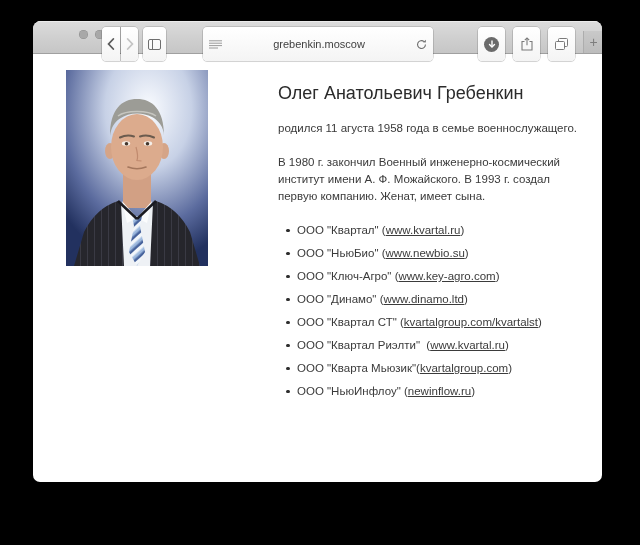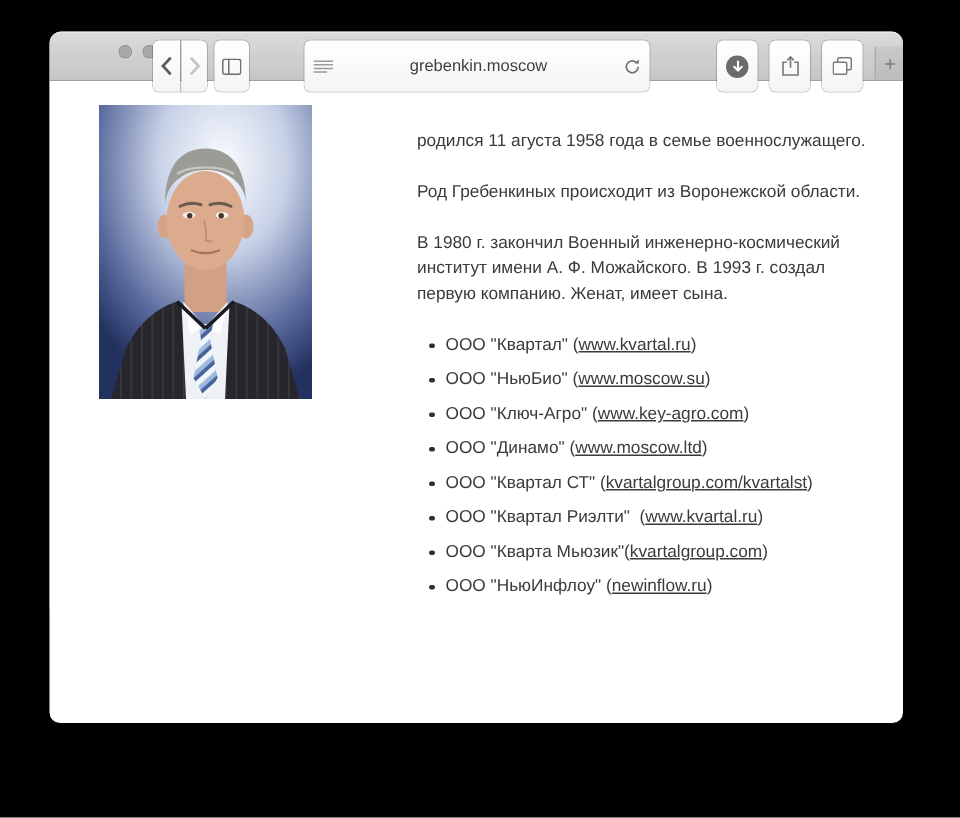--- a/index.html
+++ b/index.html
@@ -193,28 +193,28 @@
       <path d="M86,131 L71,148 L81,153 Z" fill="#fbfcfd"></path>
 
       <path d="M66,146 L76,146 L74,156 L68,156 Z" fill="url(#tiestr)"></path>
       <path d="M68,156 L74,156 L79,182 L71,196 L63,182 Z" fill="url(#tiestr)"></path>
 
       <path d="M52,131 L71,149" stroke="#1a1a20" stroke-width="2.5"></path>
       <path d="M90,131 L71,149" stroke="#1a1a20" stroke-width="2.5"></path>
     </svg>
 
     <div class="text">
+      <h1>Олег Анатольевич Гребенкин</h1>
       <p class="p-nowrap">родился 11 агуста 1958 года в семье военнослужащего.</p>
-      <p>Род Гребенкиных происходит из Воронежской области.</p>
       <p>В 1980 г. закончил Военный инженерно-космический институт имени А. Ф. Можайского. В 1993 г. создал первую компанию. Женат, имеет сына.</p>
       <ul class="companies">
           <li><span class="co-before">ООО "Квартал" (</span><a class="co-link" href="#">www.kvartal.ru</a><span class="co-after">)</span></li>
-          <li><span class="co-before">ООО "НьюБио" (</span><a class="co-link" href="#">www.moscow.su</a><span class="co-after">)</span></li>
+          <li><span class="co-before">ООО "НьюБио" (</span><a class="co-link" href="#">www.newbio.su</a><span class="co-after">)</span></li>
           <li><span class="co-before">ООО "Ключ-Агро" (</span><a class="co-link" href="#">www.key-agro.com</a><span class="co-after">)</span></li>
-          <li><span class="co-before">ООО "Динамо" (</span><a class="co-link" href="#">www.moscow.ltd</a><span class="co-after">)</span></li>
+          <li><span class="co-before">ООО "Динамо" (</span><a class="co-link" href="#">www.dinamo.ltd</a><span class="co-after">)</span></li>
           <li><span class="co-before">ООО "Квартал СТ" (</span><a class="co-link" href="#">kvartalgroup.com/kvartalst</a><span class="co-after">)</span></li>
           <li><span class="co-before">ООО "Квартал Риэлти"  (</span><a class="co-link" href="#">www.kvartal.ru</a><span class="co-after">)</span></li>
           <li><span class="co-before">ООО "Кварта Мьюзик"(</span><a class="co-link" href="#">kvartalgroup.com</a><span class="co-after">)</span></li>
           <li><span class="co-before">ООО "НьюИнфлоу" (</span><a class="co-link" href="#">newinflow.ru</a><span class="co-after">)</span></li>
         </ul>
     </div>
   </div>
 </div>
 
 </body></html>

